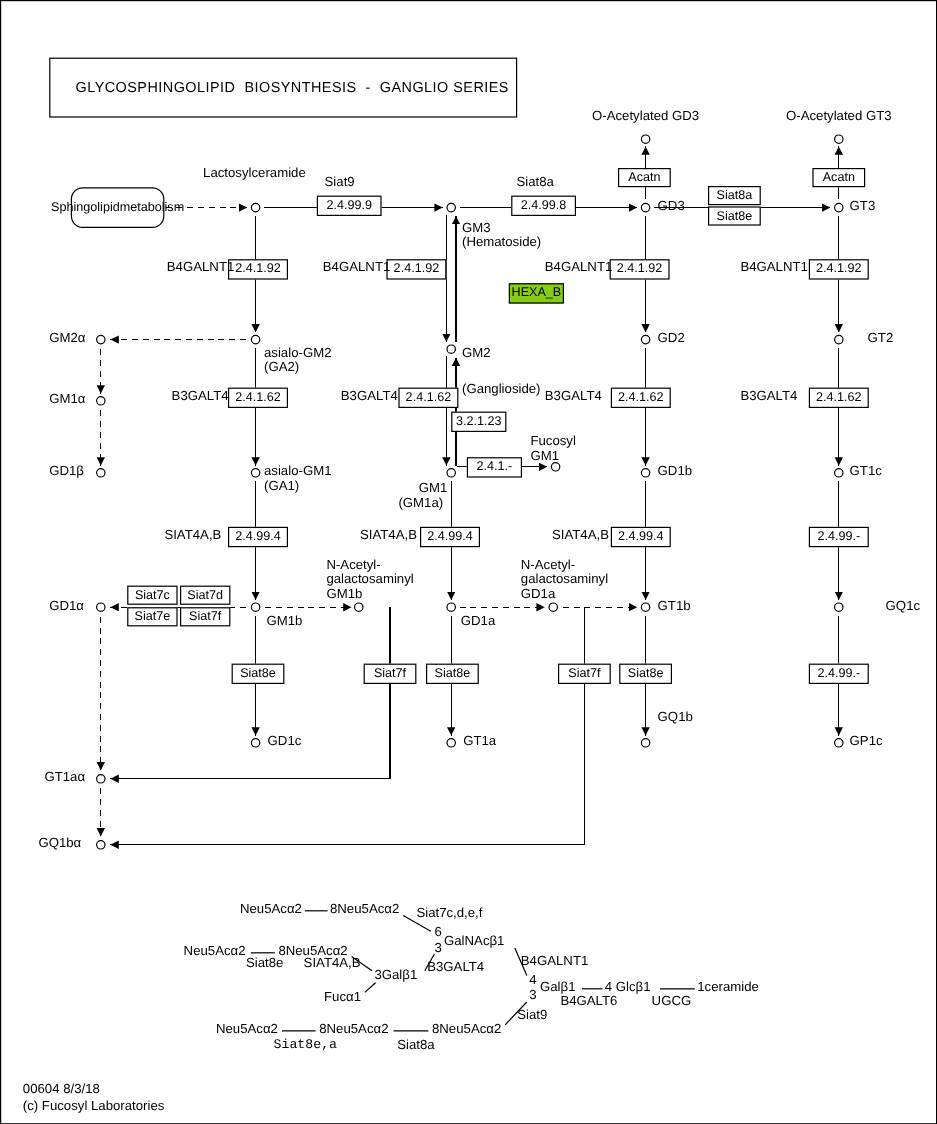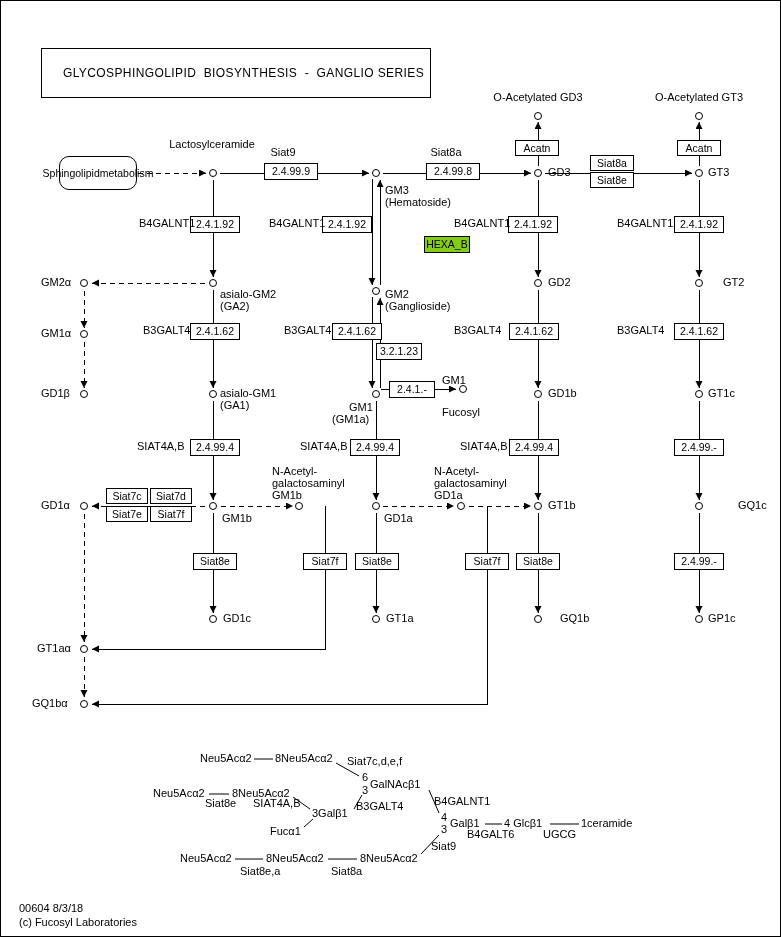--- a/index.html
+++ b/index.html
@@ -187,32 +187,32 @@
       <div class="lbl" style="left: 547px; top: 172px;">GD3</div>
       <div class="lbl" style="left: 707px; top: 172px;">GT3</div>
       <div class="lbl" style="left: 138px; top: 223px;">B4GALNT1</div>
       <div class="lbl" style="left: 268px; top: 223px;">B4GALNT1</div>
       <div class="lbl" style="left: 453px; top: 223px;">B4GALNT1</div>
       <div class="lbl" style="left: 616px; top: 223px;">B4GALNT1</div>
       <div class="lbl" style="left: 40px; top: 282px; text-align: center;">GM2α</div>
       <div class="lbl" style="left: 219px; top: 294px;">asialo-GM2</div>
       <div class="lbl" style="left: 219px; top: 306px;">(GA2)</div>
       <div class="lbl" style="left: 384px; top: 294px;">GM2</div>
-      <div class="lbl" style="left: 384px; top: 306px;">(Ganglioside)</div>
+      <div class="lbl" style="left: 384px; top: 324px;">(Ganglioside)</div>
       <div class="lbl" style="left: 547px; top: 282px;">GD2</div>
       <div class="lbl" style="left: 722px; top: 282px;">GT2</div>
       <div class="lbl" style="left: 142px; top: 330px;">B3GALT4</div>
       <div class="lbl" style="left: 283px; top: 330px;">B3GALT4</div>
       <div class="lbl" style="left: 453px; top: 330px;">B3GALT4</div>
       <div class="lbl" style="left: 616px; top: 330px;">B3GALT4</div>
       <div class="lbl" style="left: 40px; top: 333px;">GM1α</div>
       <div class="lbl" style="left: 40px; top: 393px;">GD1β</div>
       <div class="lbl" style="left: 219px; top: 393px;">asialo-GM1</div>
       <div class="lbl" style="left: 219px; top: 405px;">(GA1)</div>
-      <div class="lbl" style="left: 441px; top: 368px; margin-top: 44px;">Fucosyl</div>
+      <div class="lbl" style="left: 441px; top: 368px;">Fucosyl</div>
       <div class="lbl" style="left: 441px; top: 380px;">GM1</div>
       <div class="lbl" style="left: 348px; top: 407px;">GM1</div>
       <div class="lbl" style="left: 331px; top: 419px;">(GM1a)</div>
       <div class="lbl" style="left: 547px; top: 393px;">GD1b</div>
       <div class="lbl" style="left: 707px; top: 393px; text-align: center;">GT1c</div>
       <div class="lbl" style="left: 136px; top: 446px;">SIAT4A,B</div>
       <div class="lbl" style="left: 299px; top: 446px;">SIAT4A,B</div>
       <div class="lbl" style="left: 459px; top: 446px;">SIAT4A,B</div>
       <div class="lbl" style="left: 40px; top: 505px;">GD1α</div>
       <div class="lbl" style="left: 221px; top: 518px;">GM1b</div>
@@ -220,21 +220,21 @@
       <div class="lbl" style="left: 271px; top: 483px;">galactosaminyl</div>
       <div class="lbl" style="left: 271px; top: 495px;">GM1b</div>
       <div class="lbl" style="left: 383px; top: 518px;">GD1a</div>
       <div class="lbl" style="left: 433px; top: 471px;">N-Acetyl-</div>
       <div class="lbl" style="left: 433px; top: 483px;">galactosaminyl</div>
       <div class="lbl" style="left: 433px; top: 495px;">GD1a</div>
       <div class="lbl" style="left: 547px; top: 505px;">GT1b</div>
       <div class="lbl" style="left: 737px; top: 505px;">GQ1c</div>
       <div class="lbl" style="left: 222px; top: 618px;">GD1c</div>
       <div class="lbl" style="left: 385px; top: 618px;">GT1a</div>
-      <div class="lbl" style="left: 547px; top: 618px; margin-left: 12px;">GQ1b</div>
+      <div class="lbl" style="left: 547px; top: 598px;">GQ1b</div>
       <div class="lbl" style="left: 707px; top: 618px;">GP1c</div>
       <div class="lbl" style="left: 36px; top: 648px;">GT1aα</div>
       <div class="lbl" style="left: 31px; top: 703px;">GQ1bα</div>
       <div class="lbl" style="left: 199px; top: 758px;">Neu5Acα2</div>
       <div class="lbl" style="left: 274px; top: 758px;">8Neu5Acα2</div>
       <div class="lbl" style="left: 346px; top: 761px;">Siat7c,d,e,f</div>
       <div class="lbl" style="left: 152px; top: 793px;">Neu5Acα2</div>
       <div class="lbl" style="left: 231px; top: 793px;">8Neu5Acα2</div>
       <div class="lbl" style="left: 204px; top: 803px;">Siat8e</div>
       <div class="lbl" style="left: 252px; top: 803px;">SIAT4A,B</div>
@@ -249,20 +249,20 @@
       <div class="lbl" style="left: 449px; top: 823px;">Galβ1</div>
       <div class="lbl" style="left: 503px; top: 823px;">4 Glcβ1</div>
       <div class="lbl" style="left: 580px; top: 823px;">1ceramide</div>
       <div class="lbl" style="left: 466px; top: 834px;">B4GALT6</div>
       <div class="lbl" style="left: 542px; top: 834px;">UGCG</div>
       <div class="lbl" style="left: 269px; top: 831px;">Fucα1</div>
       <div class="lbl" style="left: 430px; top: 846px;">Siat9</div>
       <div class="lbl" style="left: 179px; top: 858px;">Neu5Acα2</div>
       <div class="lbl" style="left: 265px; top: 858px;">8Neu5Acα2</div>
       <div class="lbl" style="left: 359px; top: 858px;">8Neu5Acα2</div>
-      <div class="lbl" style="left: 239px; top: 871px;">Siat8e,a</div>
+      <div class="lbl" style="left: 227px; top: 871px; font-family: Liberation Mono, monospace;">Siat8e,a</div>
       <div class="lbl" style="left: 330px; top: 871px;">Siat8a</div>
     </div>
 
   <div class="lbl" style="left:18px;top:908px">00604 8/3/18</div>
   <div class="lbl" style="left:18px;top:922px">(c) Fucosyl Laboratories</div>
 
 </div>
 
 </body></html>

